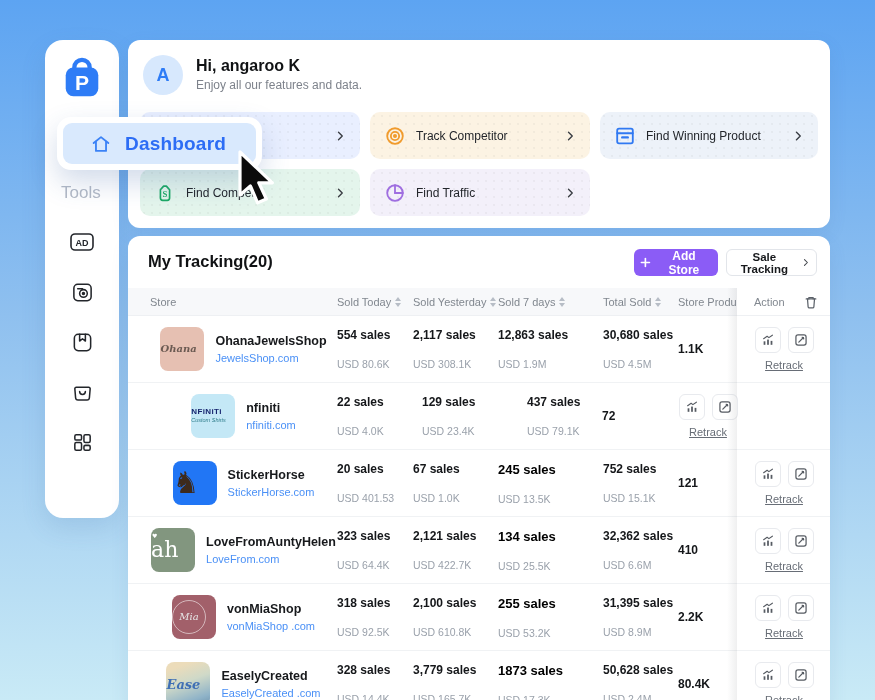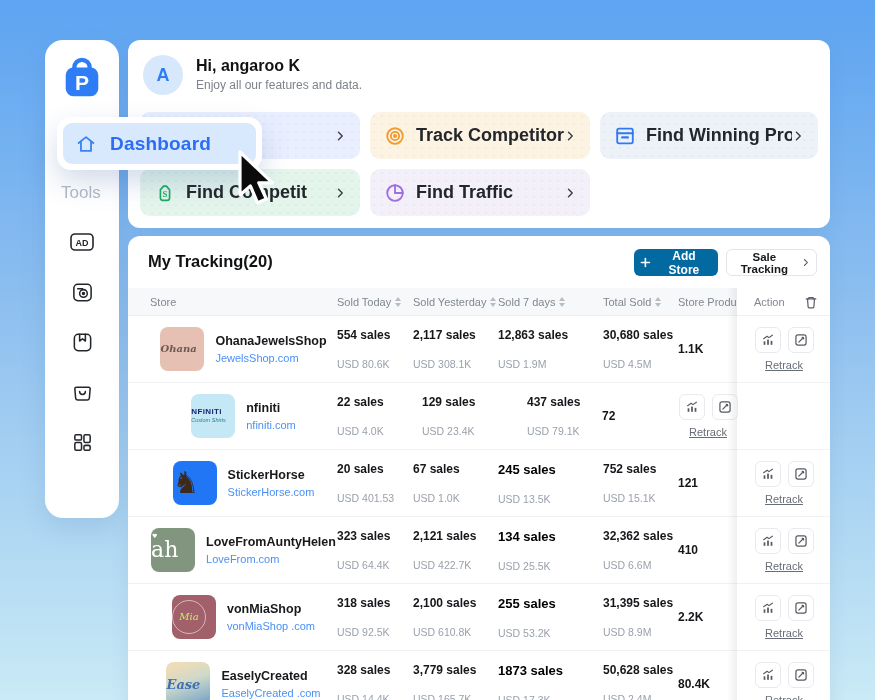--- a/index.html
+++ b/index.html
@@ -14,44 +14,44 @@
     border-radius:18px;box-shadow:0 10px 24px rgba(70,110,170,.16);}
   .logo{position:absolute;left:14px;top:15px;width:46px;height:46px;cursor:pointer;}
   .tools{position:absolute;left:16px;top:143px;font-size:17px;color:#b3bac6;font-weight:500;}
   .nav-col{position:absolute;left:0;top:189px;width:74px;display:flex;flex-direction:column;align-items:center;gap:24px;}
   .nav-item{width:30px;height:26px;display:flex;align-items:center;justify-content:center;cursor:pointer;}
   .nav-item svg{stroke:#23262b;fill:none;stroke-width:1.6;stroke-linecap:round;stroke-linejoin:round;}
 
   
   .dash-pop{position:absolute;left:57px;top:117px;width:205px;height:53px;background:#fff;border-radius:14px;
     box-shadow:0 12px 28px rgba(50,90,160,.22);padding:6px;z-index:40;cursor:pointer;}
-  .dash-inner{height:41px;border-radius:9px;background:#d9e9fd;display:flex;align-items:center;padding-left:12px;gap:13px;}
+  .dash-inner{height:41px;border-radius:9px;background:#d9e9fd;display:flex;align-items:center;padding-left:27px;gap:13px;}
   .dash-label{font-size:19px;font-weight:700;color:#2d6df5;letter-spacing:.2px;}
 
   
   .hero{left:128px;top:40px;width:702px;height:188px;}
   .avatar{position:absolute;left:15px;top:15px;width:40px;height:40px;border-radius:50%;background:#d7e8fd;
     display:flex;align-items:center;justify-content:center;font-size:18px;font-weight:800;color:#2e7cf6;}
   .greet-title{position:absolute;left:68px;top:17px;font-size:16px;font-weight:800;color:#101214;}
   .greet-sub{position:absolute;left:68px;top:38px;font-size:12px;color:#7d828b;}
   .features{position:absolute;left:12px;top:72px;display:grid;grid-template-columns:220px 220px 218px;grid-auto-rows:47px;gap:10px;}
   .feat{border-radius:10px;display:flex;align-items:center;padding:0 14px;cursor:pointer;
     background-image:radial-gradient(circle,rgba(90,90,90,.06) 1px,transparent 1.3px);background-size:8px 8px;}
-  .feat .flabel{flex:1;margin-left:10px;font-size:18px;font-weight:700;color:#23262b;white-space:nowrap;overflow:hidden;}
+  .feat .flabel{flex:1;margin-left:10px;font-size:12px;font-weight:400;color:#23262b;white-space:nowrap;overflow:hidden;}
   .f-blue{background-color:#e9efff;}
   .f-orange{background-color:#fcf3e3;}
   .f-steel{background-color:#edf2f9;}
   .f-green{background-color:#e4f5ec;}
   .f-purple{background-color:#f3f0fa;}
   .chev{flex:none;}
 
   
   .track{left:128px;top:236px;width:702px;height:482px;}
   .track-title{position:absolute;left:20px;top:16px;font-size:16.5px;font-weight:800;color:#101214;}
-  .btn-add{position:absolute;left:506px;top:13px;width:84px;height:27px;background:#0369a1;color:#fff;border:none;
+  .btn-add{position:absolute;left:506px;top:13px;width:84px;height:27px;background:#8b5cf6;color:#fff;border:none;
     border-radius:6px;font-size:12px;font-weight:600;font-family:"Liberation Sans",sans-serif;cursor:pointer;
     display:flex;align-items:center;justify-content:center;gap:5px;}
   .btn-sale{position:absolute;left:598px;top:13px;width:91px;height:27px;background:#fff;border:1px solid #e2e5ea;
     border-radius:6px;font-size:11.5px;font-weight:600;color:#17191c;font-family:"Liberation Sans",sans-serif;cursor:pointer;
     display:flex;align-items:center;justify-content:center;gap:5px;}
 
   
   .table{position:absolute;left:0;top:52px;width:702px;}
   .thead{display:flex;height:28px;background:#f7f8fa;border-bottom:1px solid #eef0f3;}
   .th{display:flex;align-items:center;gap:4px;font-size:11px;color:#81878f;white-space:nowrap;overflow:hidden;cursor:pointer;}
@@ -491,21 +491,21 @@
             </svg>
           </button>
         </div>
         <a class="retrack">Retrack</a>
       </div>
     </div>
   </div>
 
   <div class="tr">
     <div class="td col-store">
-      <div class="logo-box lk-stamp" style="background: rgb(162, 96, 106); color: #bef264;">
+      <div class="logo-box lk-stamp" style="background: rgb(162, 96, 106); color: #e5e5e5;">
         <span class="logo-main">Mia</span>
         <span class="logo-sub"></span>
       </div>
       <div class="store-meta">
         <div class="s-name">vonMiaShop</div>
         <a class="s-link">vonMiaShop .com</a>
       </div>
     </div>
     <div class="td col-today">
               <div class="v">318 sales</div>

